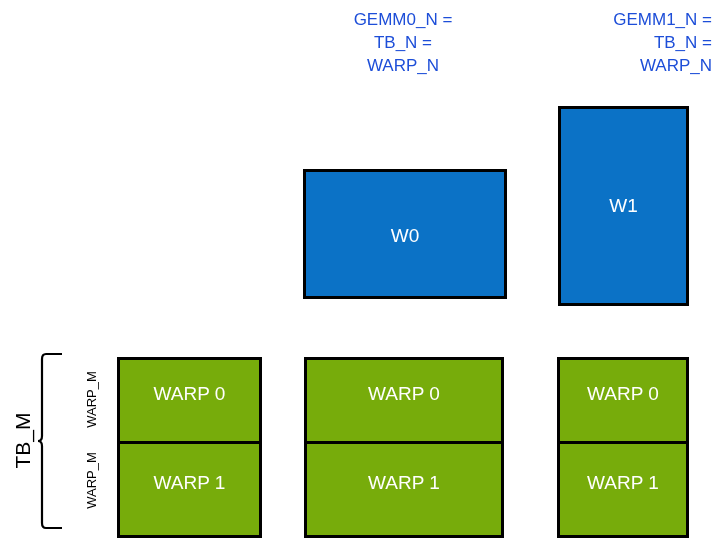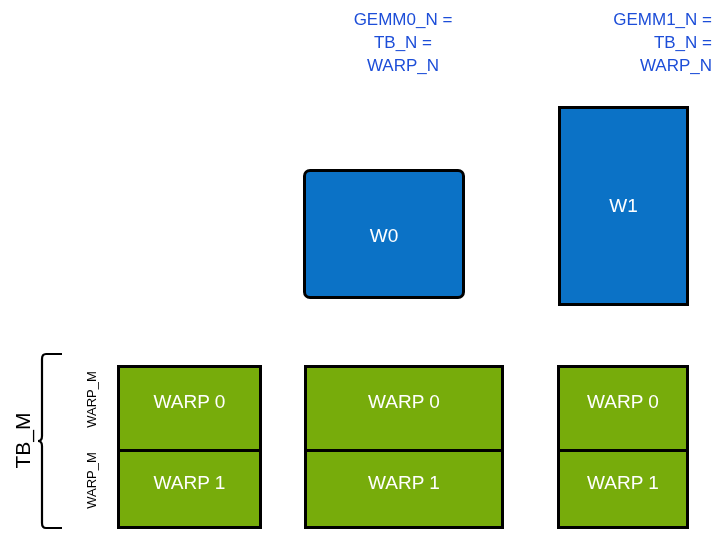--- a/index.html
+++ b/index.html
@@ -41,54 +41,53 @@
   }
   .box-label {
     color: #ffffff;
     font-size: 19px;
     line-height: 19px;
     white-space: pre;
   }
   .blue { background: #0b72c6; }
 
   
-  #blue-w0 { left: 303px; top: 169px; width: 162px; height: 130px; border-radius: 7px; }
+  #blue-w0 { left: 303px; top: 169px; width: 204px; height: 130px; }
   #blue-w0 .box-label { transform: translateY(1px); }
   #blue-w1 { left: 558px; top: 106px; width: 131px; height: 200px; }
   #blue-w1 .box-label { transform: translateY(-1px); }
 
   
   .warp-column {
     position: absolute;
     box-sizing: border-box;
   }
   .warp-cell {
     position: absolute;
     box-sizing: border-box;
     background: #77ac0b;
     border: 3px solid #000000;
     display: flex;
     align-items: center;
     justify-content: center;
-    margin-top: 8px;
   }
   .warp-cell .box-label {
     color: #ffffff;
     font-size: 19px;
     line-height: 19px;
     white-space: pre;
     transform: translateY(-7px);
   }
 
   #warp-col-0 { left: 117px; top: 357px; width: 145px; height: 169px; }
   #warp-col-1 { left: 304px; top: 357px; width: 200px; height: 169px; }
   #warp-col-2 { left: 557px; top: 357px; width: 132px; height: 169px; }
 
   .warp-cell.cell-top    { left: 0; top: 0;   right: 0; height: 87px; }
-  .warp-cell.cell-bottom { left: 0; top: 84px; right: 0; height: 80px; }
+  .warp-cell.cell-bottom { left: 0; top: 84px; right: 0; height: 97px; }
 
   
   .vlabel {
     position: absolute;
     transform-origin: 50% 50%;
     white-space: pre;
     color: #000000;
   }
   #label-tb-m {
     left: -26px;

